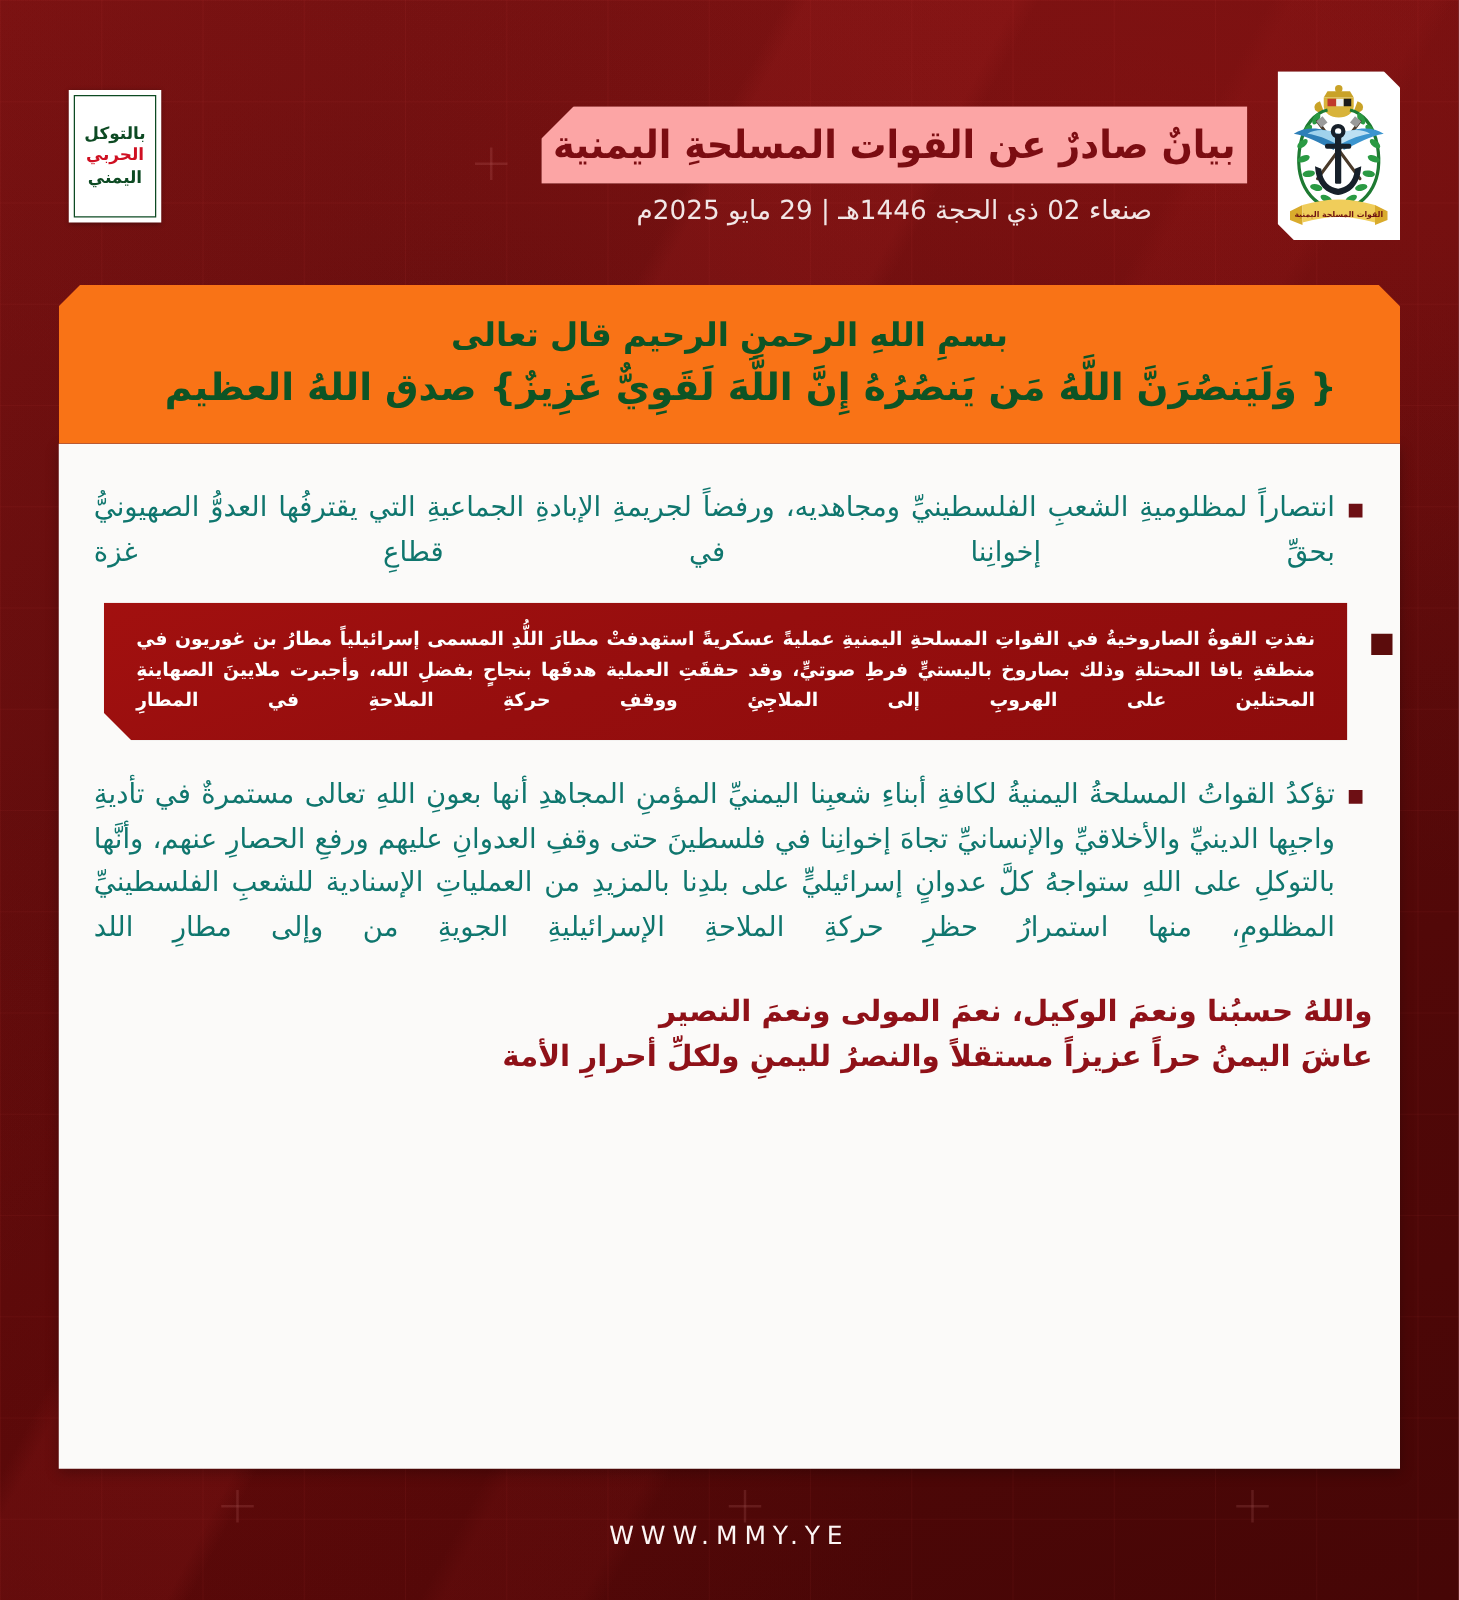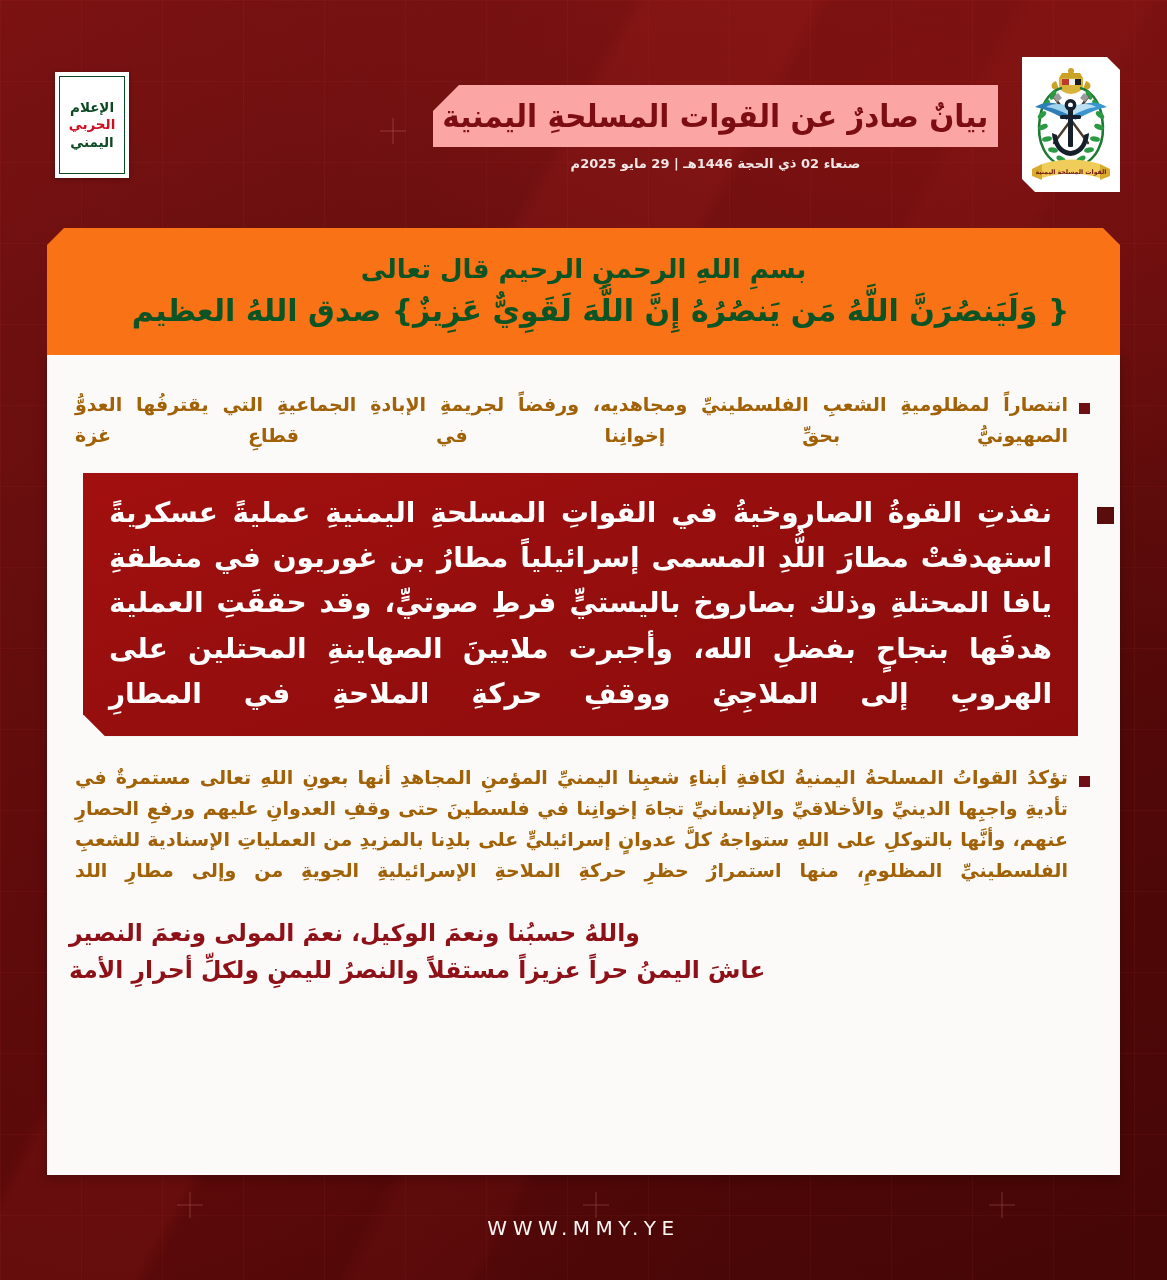--- a/index.html
+++ b/index.html
@@ -118,22 +118,22 @@
     transform: scaleX(.95);
   }
 
   .date-line {
     position: absolute;
     top: 156px;
     left: 433px;
     width: 565px;
     text-align: center;
     color: #f2e6e6;
-    font-size: 13px;
-    font-weight: bold;
+    font-size: 21px;
+    font-weight: normal;
     white-space: nowrap;
   }
 
   
   .emblem-card {
     position: absolute;
     right: 47px; top: 57px;
     width: 98px; height: 135px;
     background: #ffffff;
     -webkit-clip-path: polygon(0 0, calc(100% - 13px) 0, 100% 13px, 100% 100%, 13px 100%, 0 calc(100% - 13px));
@@ -179,23 +179,23 @@
   }
 
   .body-inner {
     position: relative;
     width: 100%; height: 100%;
     padding: 34px 22px 0 22px;
   }
 
   .para {
     position: relative;
-    color: #a16207;
-    font-size: 19px;
-    font-weight: bold;
+    color: #0f766e;
+    font-size: 22px;
+    font-weight: normal;
     line-height: 1.62;
     text-align: justify;
     text-align-last: justify;
     padding-right: 30px;
     padding-left: 6px;
   }
   .para .bullet {
     position: absolute;
     right: 8px;
     top: 14px;
@@ -204,42 +204,42 @@
   }
 
   
   .hl-block {
     position: relative;
     margin: 22px 0 0 0;
     margin-right: 20px;
     margin-left: 14px;
     background: linear-gradient(160deg, #a2100f 0%, #960e0e 45%, #8d0c0c 100%);
     color: #ffffff;
-    font-size: 28px;
+    font-size: 15px;
     font-weight: bold;
     line-height: 1.62;
     text-align: justify;
     text-align-last: justify;
     padding: 17px 26px 20px 26px;
     -webkit-clip-path: polygon(0 0, 100% 0, 100% 100%, 22px 100%, 0 calc(100% - 22px));
     clip-path: polygon(0 0, 100% 0, 100% 100%, 22px 100%, 0 calc(100% - 22px));
     box-shadow: 0 3px 8px rgba(0,0,0,.18);
   }
   .hl-bullet {
     position: absolute;
     right: 6px;
     top: 152px;
     width: 17px; height: 17px;
     background: #5b0c0c;
     z-index: 7;
   }
 
   .closing {
     margin-top: 30px;
-    text-align: left;
+    text-align: right;
     color: #8f1118;
     font-size: 23.5px;
     font-weight: bold;
     line-height: 1.55;
   }
   .closing div { white-space: nowrap; }
 
   
   .footer {
     position: absolute;
@@ -266,21 +266,21 @@
 <div class="bg-diag"></div>
 <div class="plus" style="left:177px; top:1192px;"></div>
 <div class="plus" style="left:583px; top:1192px;"></div>
 <div class="plus" style="left:989px; top:1192px;"></div>
 <div class="plus" style="left:380px; top:118px;"></div>
 
 <div class="header">
 
   <div class="media-logo">
     <div class="media-logo-inner">
-      <span class="ml-1">الإعلام</span>
+      <span class="ml-1">بالتوكل</span>
       <span class="ml-2">الحربي</span>
       <span class="ml-3">اليمني</span>
     </div>
   </div>
 
   <div class="title-banner">
     <div class="title-text">بيانٌ صادرٌ عن القوات المسلحةِ اليمنية</div>
   </div>
 
   <div class="date-line">صنعاء 02 ذي الحجة 1446هـ | 29 مايو 2025م</div>

